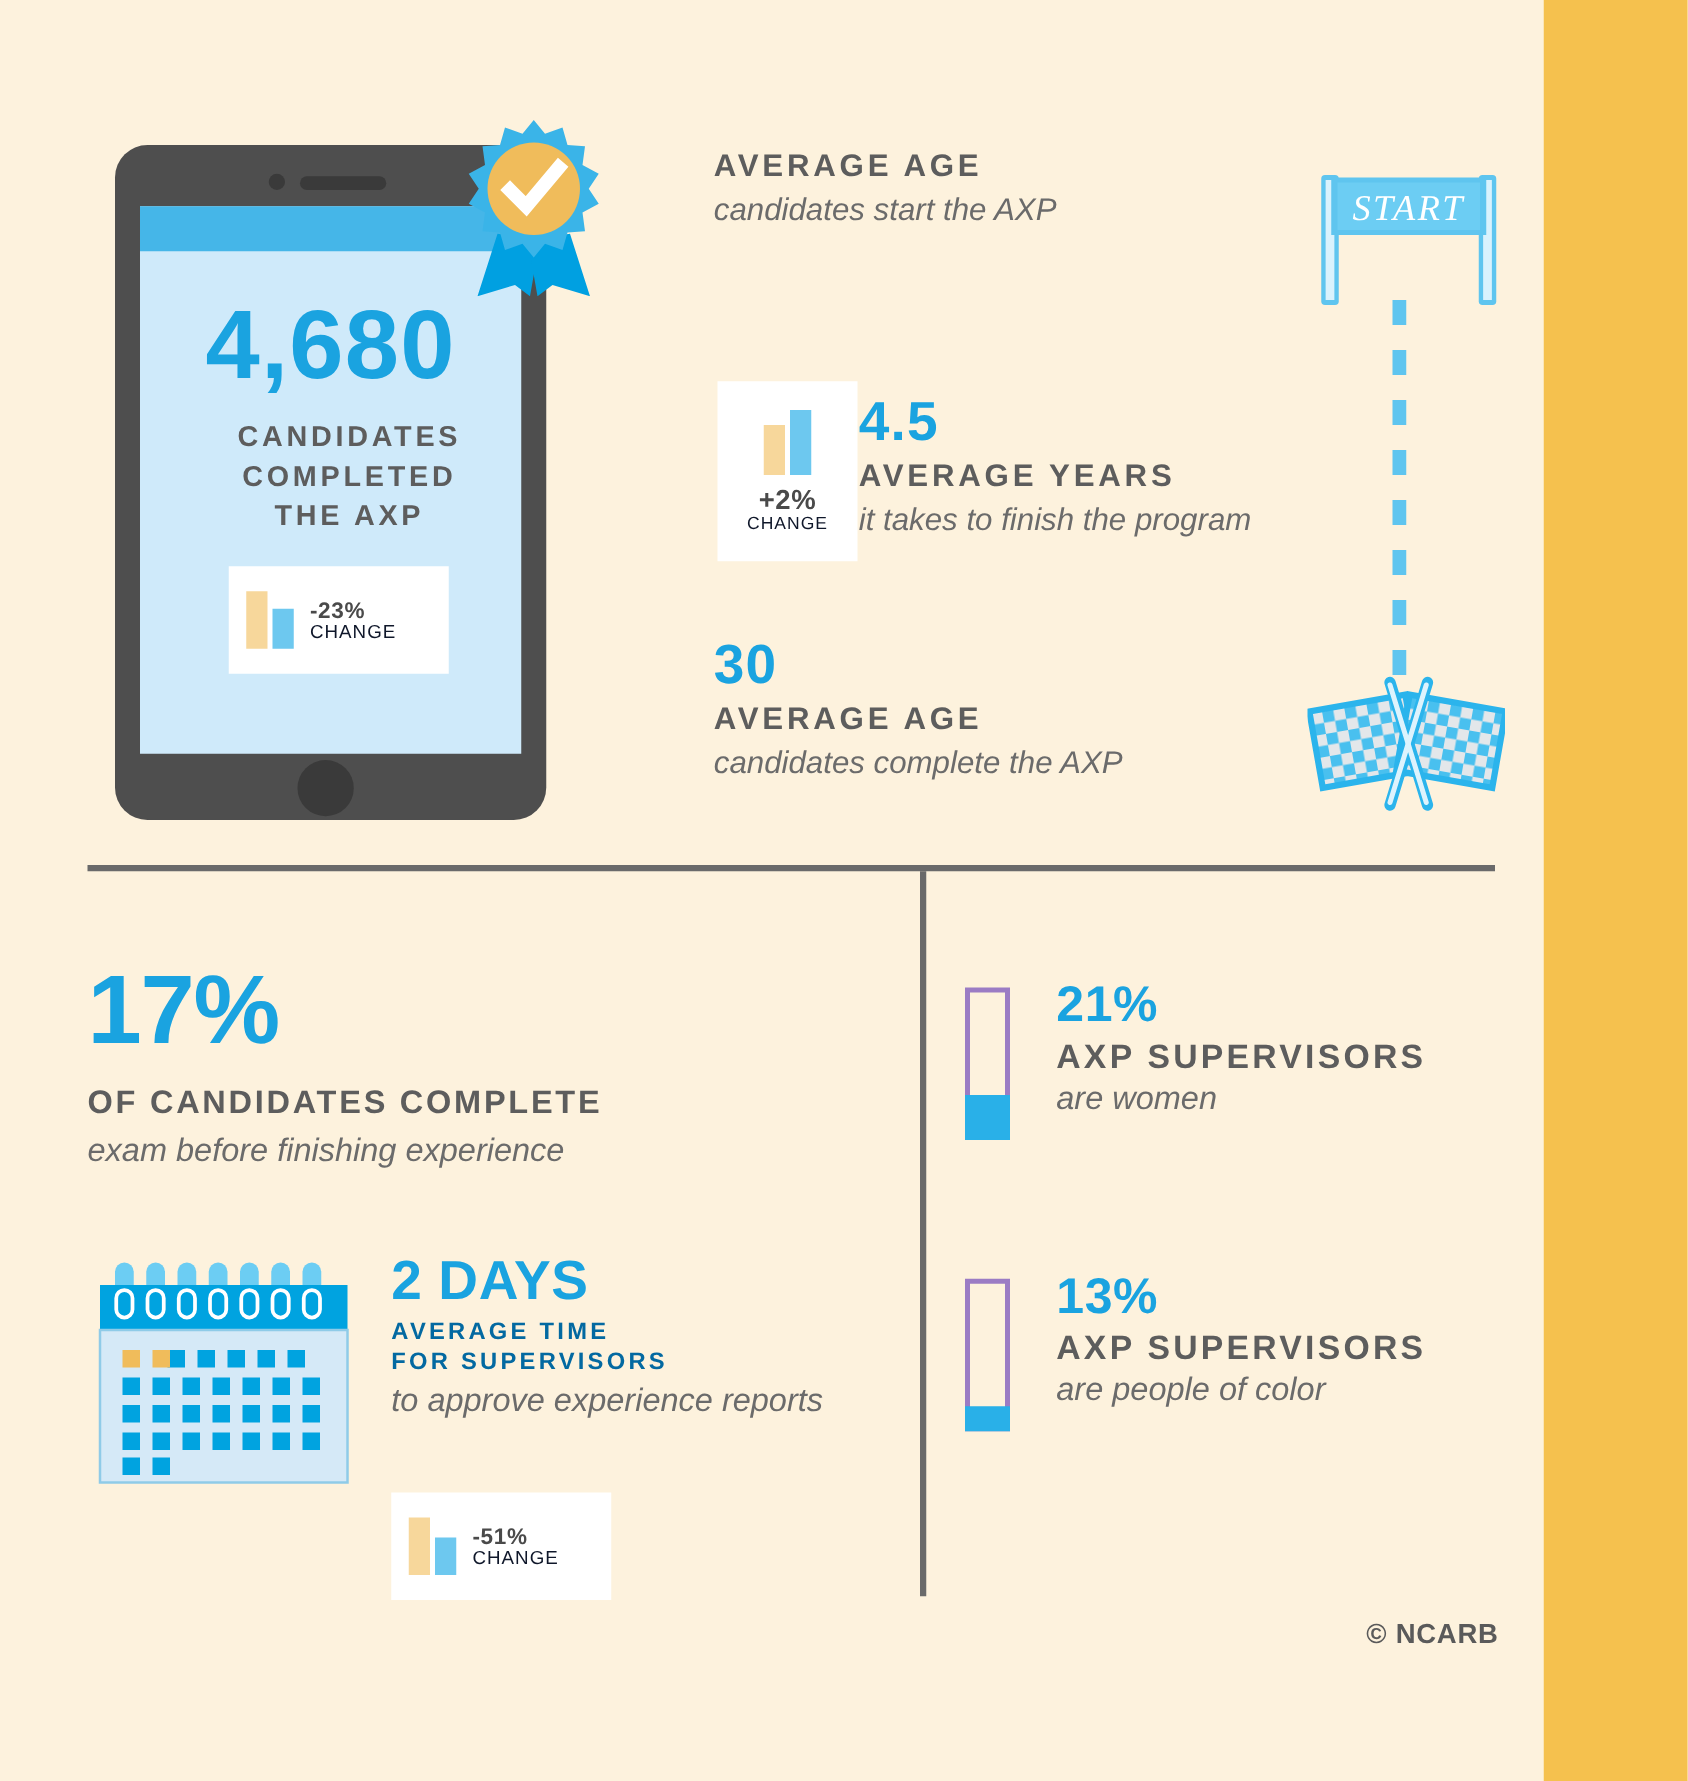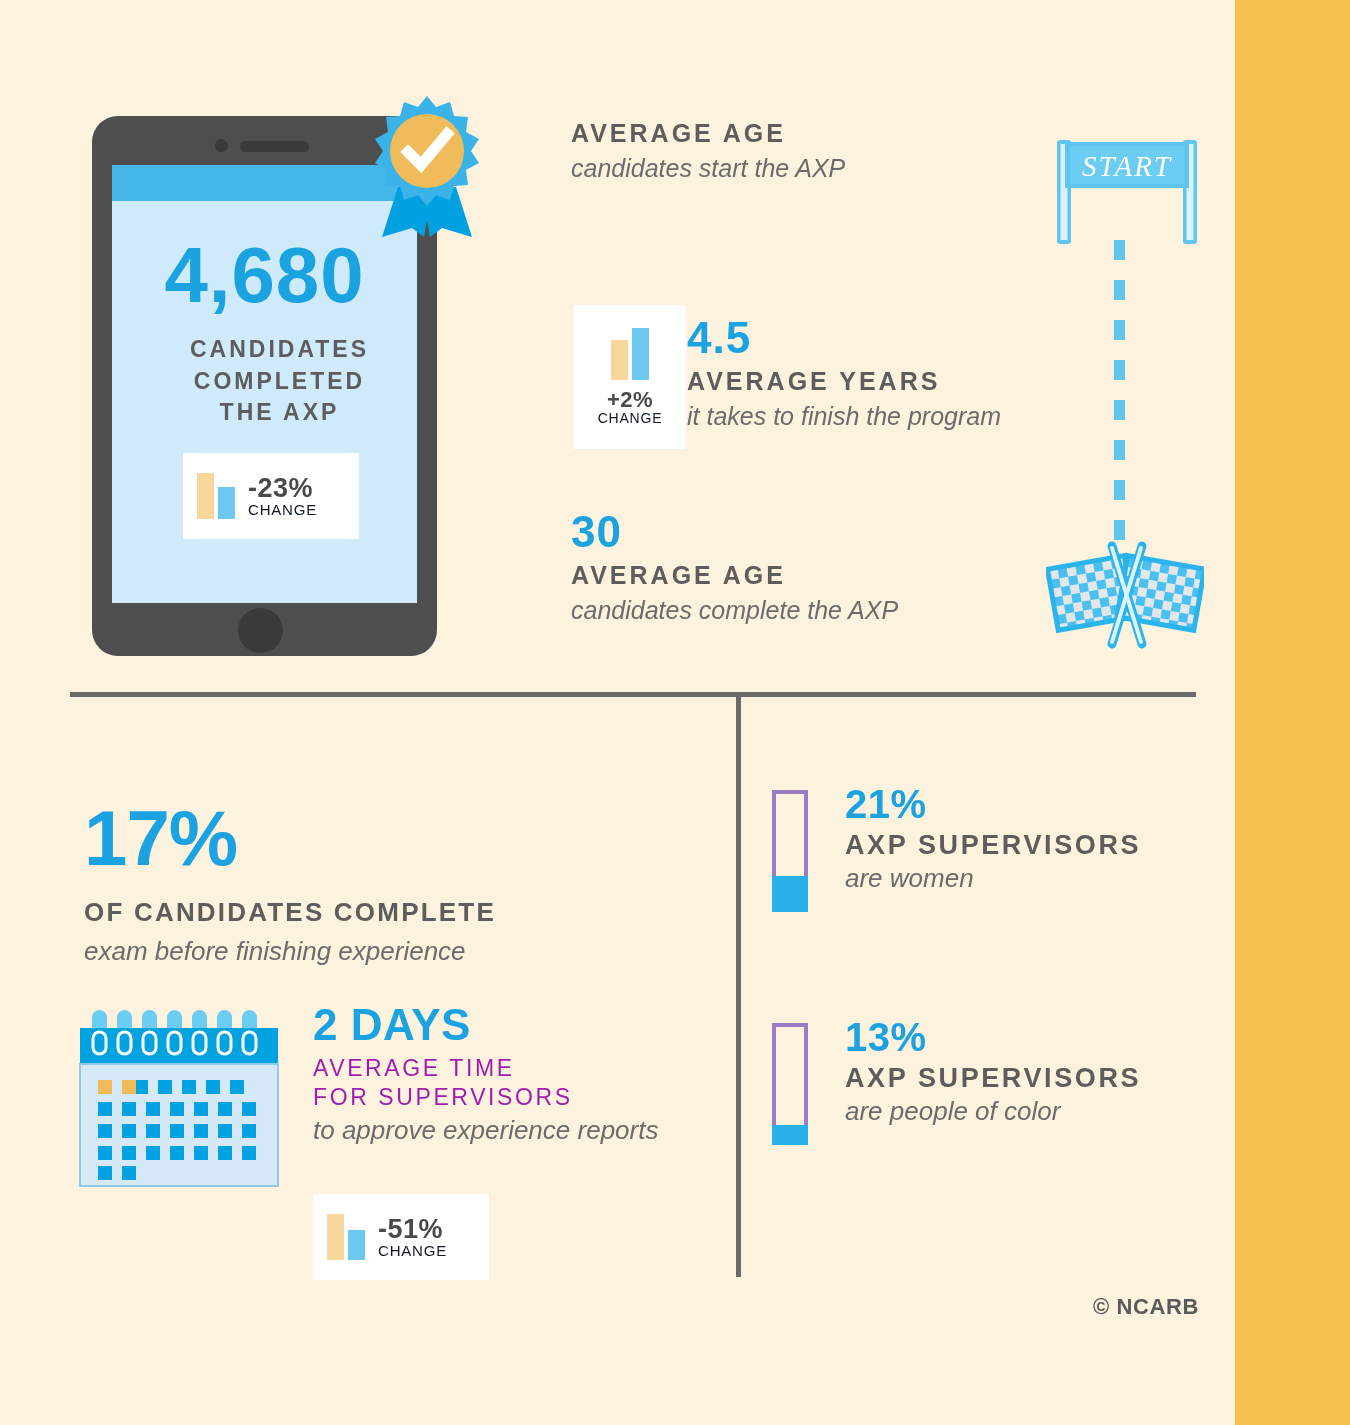--- a/index.html
+++ b/index.html
@@ -34,21 +34,21 @@
   
   .ribbon{position:absolute;left:368px;top:92px;width:118px;height:145px;}
 
   
   .chg{position:absolute;background:#ffffff;display:flex;align-items:center;}
   .chg-h{padding:10px 14px;}
   .chg-bars{display:flex;align-items:flex-end;height:46px;}
   .chg-bar-a{width:17px;background:#f7d79b;}
   .chg-bar-b{width:17px;background:#6dc8ef;margin-left:4px;}
   .chg-txt{margin-left:13px;line-height:1.05;}
-  .chg-pct{font-size:27px;font-weight:bold;color:#4a4a4a;letter-spacing:0.5px;}
+  .chg-pct{font-size:18px;font-weight:bold;color:#4a4a4a;letter-spacing:0.5px;}
   .chg-lbl{font-size:15px;color:#0f172a;letter-spacing:0.8px;}
 
   .chg-v{flex-direction:column;justify-content:center;padding:10px 12px;}
   .chg-v .chg-bars{height:52px;}
   .chg-v .chg-txt{margin-left:0;text-align:center;margin-top:8px;}
 
   .badge23{left:183px;top:453px;width:148px;height:66px;}
   .badge33{left:313px;top:1194px;width:148px;height:66px;}
   .badge2{left:574px;top:305px;width:88px;height:124px;}
 
@@ -59,32 +59,32 @@
 
   .s25{position:absolute;left:571px;top:112px;}
   .s45{position:absolute;left:687px;top:316px;}
   .s30{position:absolute;left:571px;top:510px;}
 
   
   .hr-main{position:absolute;left:70px;top:692px;width:1126px;height:5px;background:#6a6a6a;}
   .vr-main{position:absolute;left:736px;top:697px;width:5px;height:580px;background:#6a6a6a;}
 
   
-  .s17{position:absolute;left:84px;top:768px;margin-top:31px;}
+  .s17{position:absolute;left:70px;top:768px;}
   .s17 .pct{font-size:78px;font-weight:bold;color:#1aa3e0;line-height:1;letter-spacing:-1px;}
   .s17 .head{font-size:26px;font-weight:bold;color:#5d5d5d;letter-spacing:2.2px;margin-top:20px;}
   .s17 .sub{font-size:26px;font-style:italic;color:#6b6b6b;margin-top:8px;}
 
   
   .cal{position:absolute;left:78px;top:1008px;width:202px;height:180px;}
 
   
   .s2d{position:absolute;left:313px;top:1003px;}
   .s2d .num{font-size:44px;font-weight:bold;color:#1aa3e0;letter-spacing:0.5px;line-height:1;}
-  .s2d .head{font-size:23px;font-weight:normal;color:#a21caf;letter-spacing:2.6px;line-height:1.25;margin-top:7px;}
+  .s2d .head{font-size:19px;font-weight:bold;color:#0369a1;letter-spacing:2.6px;line-height:1.25;margin-top:7px;}
   .s2d .sub{font-size:26px;font-style:italic;color:#6b6b6b;margin-top:3px;}
 
   
   .sup{position:absolute;display:flex;align-items:flex-start;}
   .supbar{position:relative;width:36px;height:122px;border:4px solid #9b7cc4;box-sizing:border-box;background:transparent;}
   .supfill{position:absolute;left:-4px;right:-4px;bottom:-4px;background:#29b0e8;}
   .suptxt{margin-left:37px;margin-top:-6px;}
   .suptxt .pct{font-size:40px;font-weight:bold;color:#1aa3e0;line-height:1;letter-spacing:0.5px;}
   .suptxt .head{font-size:27px;font-weight:bold;color:#5d5d5d;letter-spacing:2.6px;margin-top:6px;}
   .suptxt .sub{font-size:26px;font-style:italic;color:#6b6b6b;margin-top:2px;}

